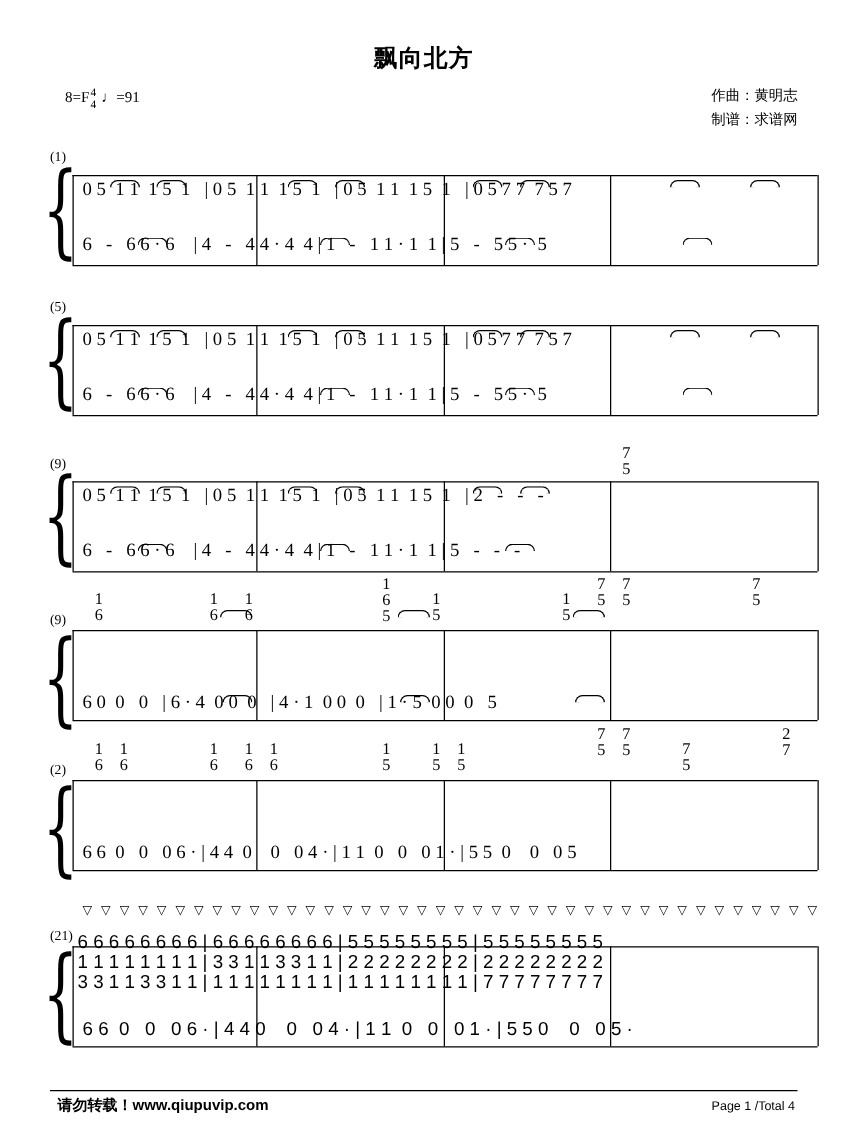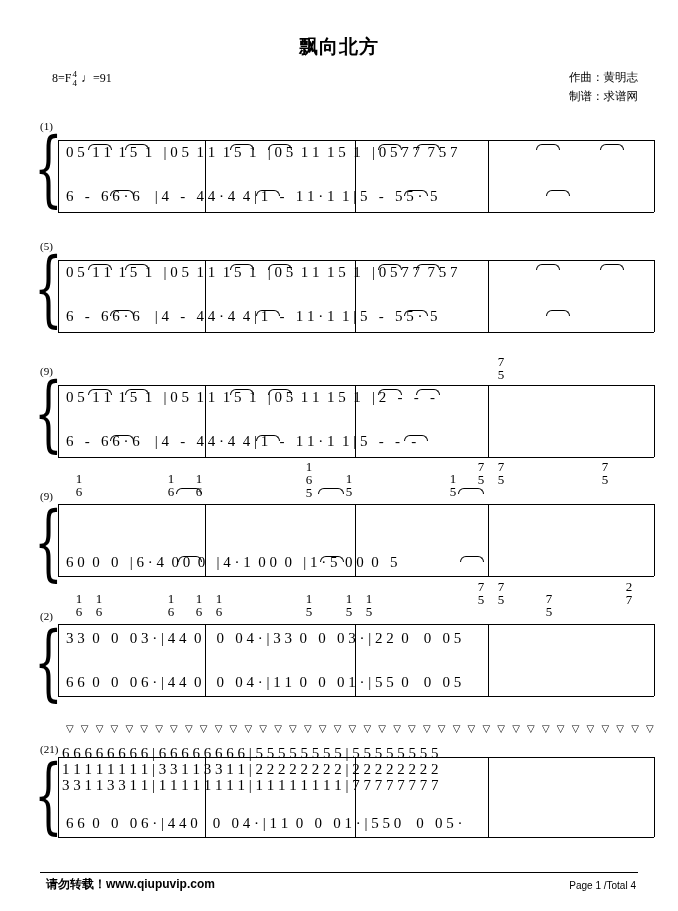--- a/index.html
+++ b/index.html
@@ -19,21 +19,21 @@
   
   .system{position:absolute;left:0;width:678px;}
   .barnum{position:absolute;font-size:11px;font-family:"Liberation Serif",serif;}
   .brace{position:absolute;font-size:82px;line-height:82px;font-family:"DejaVu Serif",serif;transform:scaleX(.55);transform-origin:left top;}
   .lineT{position:absolute;height:1px;background:#000;}
   .bar{position:absolute;width:1px;background:#000;}
   .nums{position:absolute;font-size:15px;font-family:"Liberation Serif",serif;letter-spacing:0;white-space:pre;}
   .tie{position:absolute;border-top:1px solid #000;border-left:1px solid #000;border-right:1px solid #000;border-radius:6px 6px 0 0;height:5px;}
   .vmark{position:absolute;font-size:10px;font-family:"DejaVu Sans",sans-serif;}
   .stack{position:absolute;font-size:13px;line-height:13px;font-family:"Liberation Serif",serif;text-align:center;}
-  .rowtxt{position:absolute;font-size:15px;font-family:Liberation Serif, serif;white-space:pre;}
+  .rowtxt{position:absolute;font-size:15px;font-family:Liberation Sans, sans-serif;white-space:pre;}
 </style>
 </head>
 <body>
 
 <div class="page">
 
   <div class="title">飘向北方</div>
 
   <div class="keysig">
     <span>8=F</span><span class="frac"><i>4</i><i>4</i></span>
@@ -235,21 +235,20 @@
       <div>7</div>
     </div>
 
     <div class="lineT" style="left:58px;top:32px;width:596px;"></div>
     <div class="lineT" style="left:58px;top:104px;width:596px;"></div>
     <div class="bar" style="left:58px;top:32px;height:72px;"></div>
     <div class="bar" style="left:205px;top:32px;height:72px;"></div>
     <div class="bar" style="left:355px;top:32px;height:72px;"></div>
     <div class="bar" style="left:488px;top:32px;height:72px;"></div>
     <div class="bar" style="left:654px;top:32px;height:72px;"></div>
-    <div class="nums" style="left:66px;top:38px;">3 3  0   0   0 3 · | 4 4  0    0   0 4 · | 3 3  0   0   0 3 · | 2 2  0    0   0 5</div>
     <div class="nums" style="left:66px;top:82px;">6 6  0   0   0 6 · | 4 4  0    0   0 4 · | 1 1  0   0   0 1 · | 5 5  0    0   0 5</div>
   </div>
 
   <div class="system" style="top:715px;height:145px;">
     <div class="barnum" style="left:40px;top:28px;">(21)</div>
     <div class="brace" style="left:34px;top:40px;">{</div>
 
     <div id="vmarks">
         <span class="vmark" style="left: 66px; top: 8px;">▽</span>
         <span class="vmark" style="left: 80.8718px; top: 8px;">▽</span>

